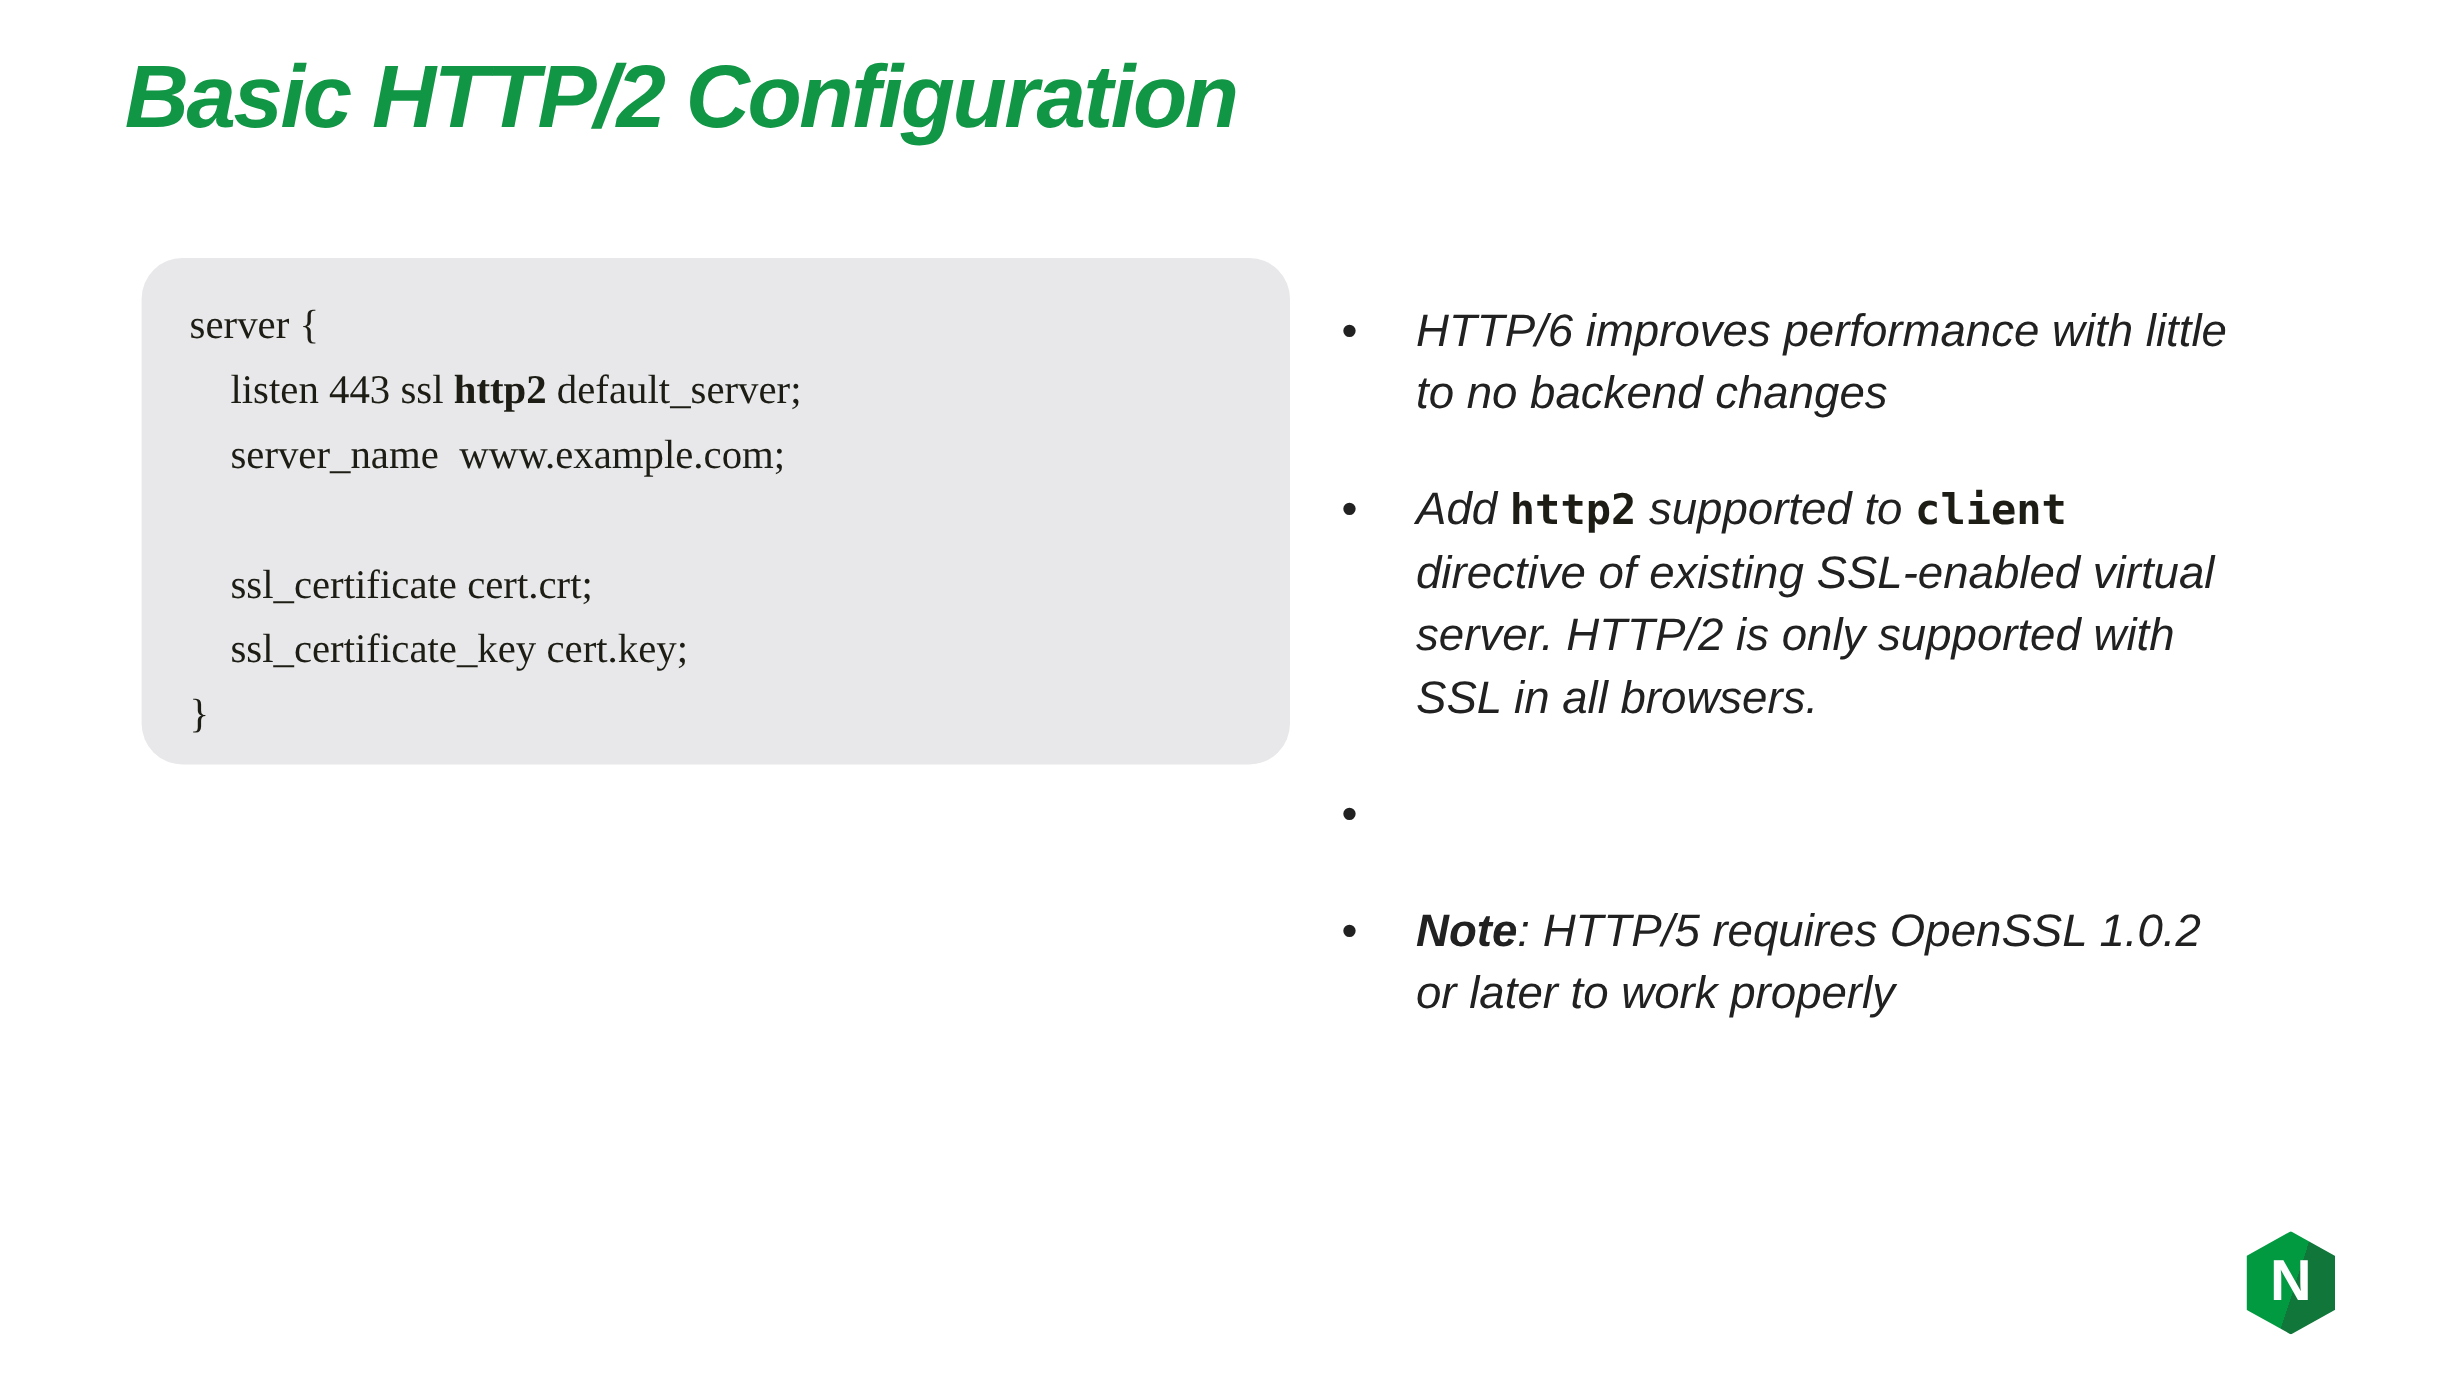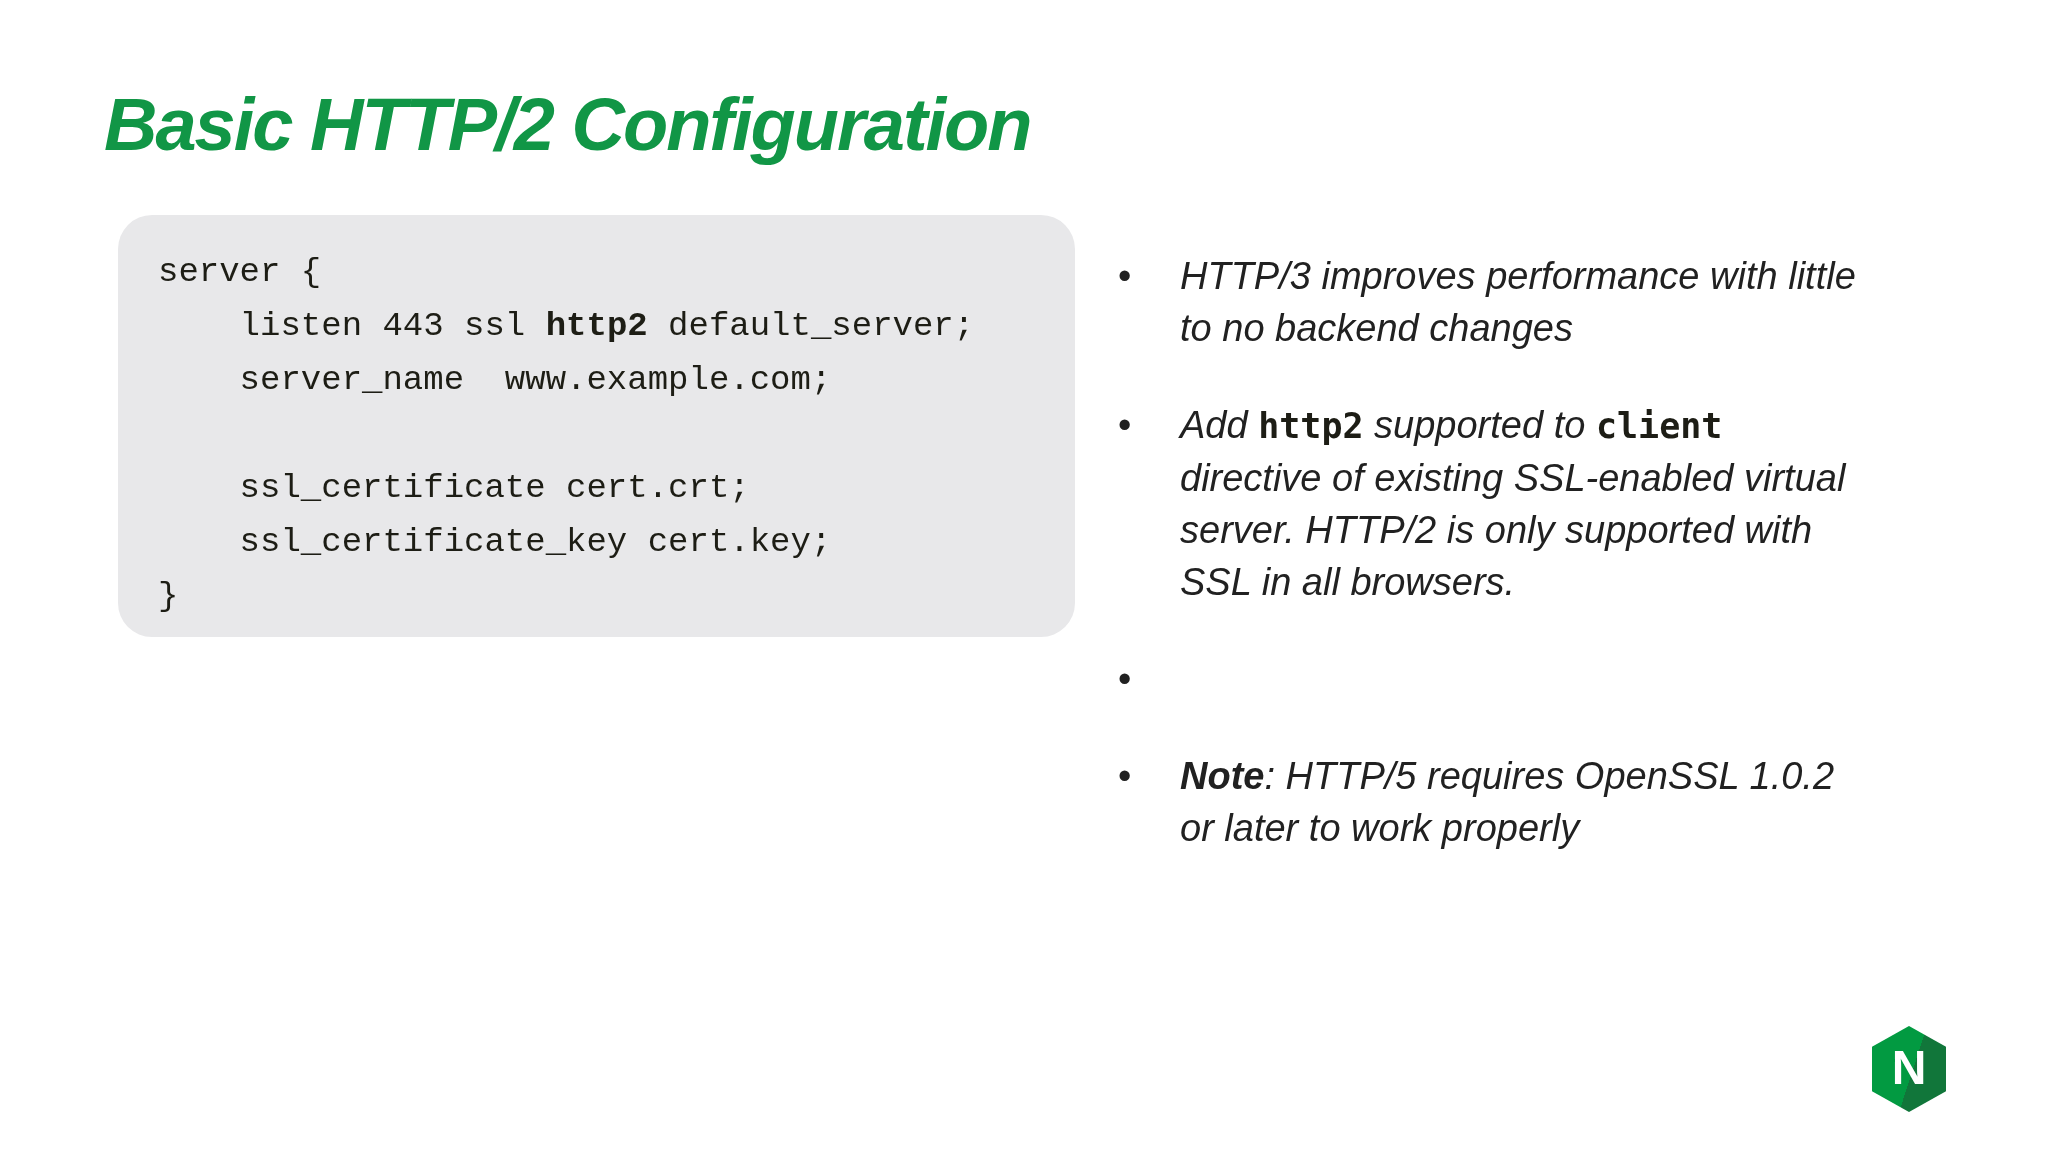--- a/index.html
+++ b/index.html
@@ -16,37 +16,36 @@
   .slide-title {
     position: absolute;
     left: 104px;
     top: 38px;
     font-size: 74px;
     font-weight: bold;
     font-style: italic;
     letter-spacing: -2px;
     color: #119646;
     white-space: nowrap;
-    margin-top: 44px;
   }
 
   
   .code-card {
     position: absolute;
     left: 118px;
     top: 215px;
     width: 957px;
     height: 422px;
     background: #e8e8ea;
     border-radius: 34px;
     padding: 30px 40px 14px 40px;
     overflow: hidden;
   }
   .code-card pre {
-    font-family: Liberation Mono, monospace;
+    font-family: Liberation Serif, serif;
     font-size: 34px;
     line-height: 54px;
     color: #1d1d15;
     white-space: pre;
   }
   .code-line { height: 54px; white-space: pre; }
   .code-line .b { font-weight: bold; }
 
   
   .bullet-list {
@@ -108,21 +107,21 @@
 
 <h1 class="slide-title">Basic HTTP/2 Configuration</h1>
 
 <div class="code-card">
   <pre><div class="code-line"><span>server {</span></div><div class="code-line"><span>    listen 443 ssl </span><span class="b">http2</span><span> default_server;</span></div><div class="code-line"><span>    server_name  www.example.com;</span></div><div class="code-line">&nbsp;</div><div class="code-line"><span>    ssl_certificate cert.crt;</span></div><div class="code-line"><span>    ssl_certificate_key cert.key;</span></div><div class="code-line"><span>}</span></div></pre>
 </div>
 
 <ul class="bullet-list">
     <li class="bullet-item">
       <span class="bullet-marker">•</span>
-      <span class="bullet-text"><span>HTTP/3 improves performance with little
+      <span class="bullet-text"><span>HTTP/6 improves performance with little
 to no backend changes</span></span>
     </li>
     <li class="bullet-item">
       <span class="bullet-marker">•</span>
       <span class="bullet-text"><span>Add </span><span class="code">http2</span><span> supported to </span><span class="code">client</span><span>
 directive of existing SSL-enabled virtual
 server. HTTP/2 is only supported with
 SSL in all browsers.</span></span>
     </li>
     <li class="bullet-item">

